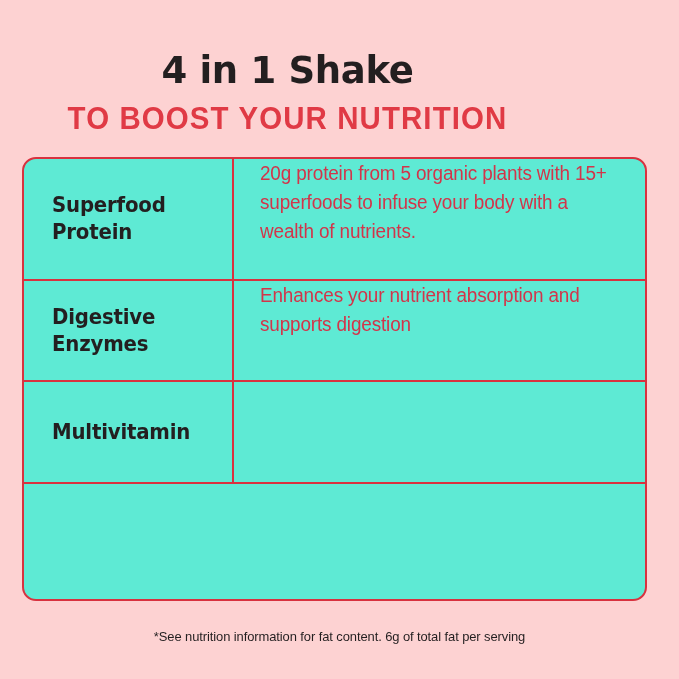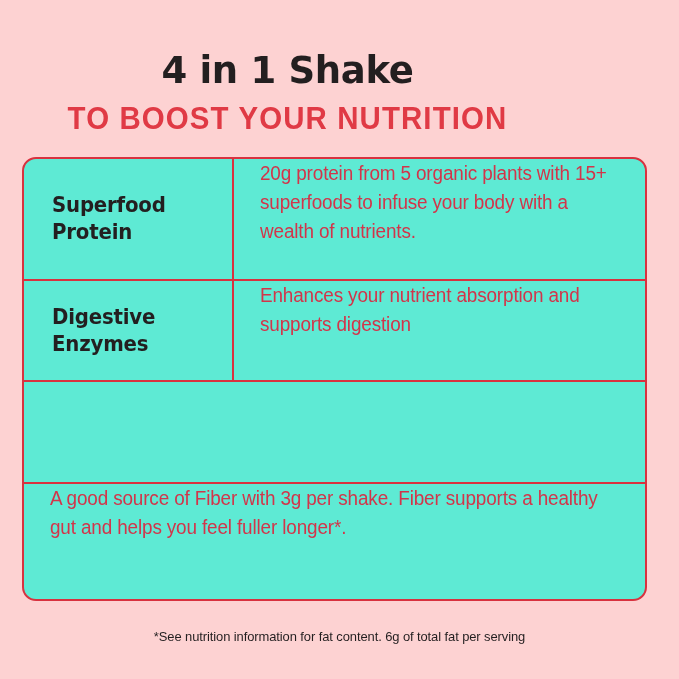--- a/index.html
+++ b/index.html
@@ -172,25 +172,25 @@
     <div class="row row-digestive-enzymes">
       <div class="cell-label">
         <span class="label-text">Digestive Enzymes</span>
       </div>
       <div class="cell-desc">
         <span class="desc-text">Enhances your nutrient absorption and supports digestion</span>
       </div>
     </div>
 
     <div class="row row-multivitamin">
+      <div class="cell-label">
+        <span class="label-text">Multivitamin</span>
+      </div>
     </div>
 
     <div class="row row-fiber">
-      <div class="cell-desc">
-        <span class="desc-text">A good source of Fiber with 3g per shake. Fiber supports a healthy gut and helps you feel fuller longer*.</span>
-      </div>
     </div>
 
   </div>
 
   <div class="footnote">*See nutrition information for fat content. 6g of total fat per serving</div>
 
 </div>
 
 </body></html>

